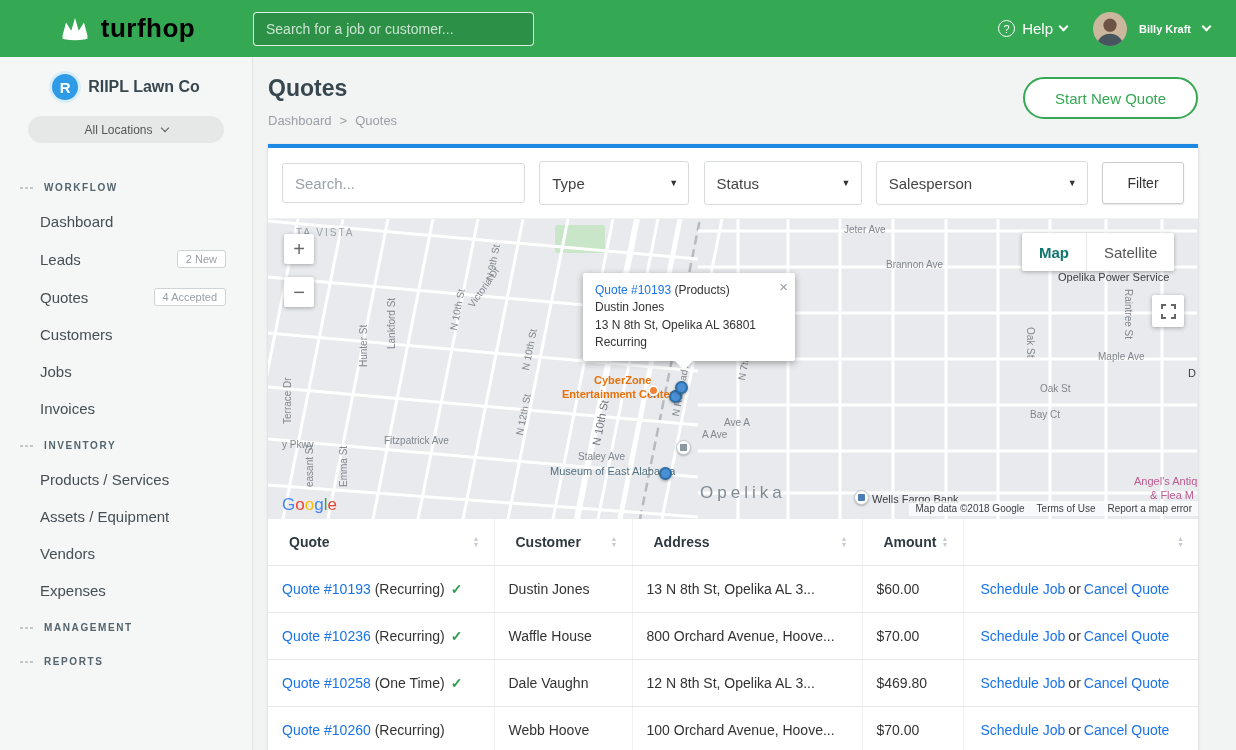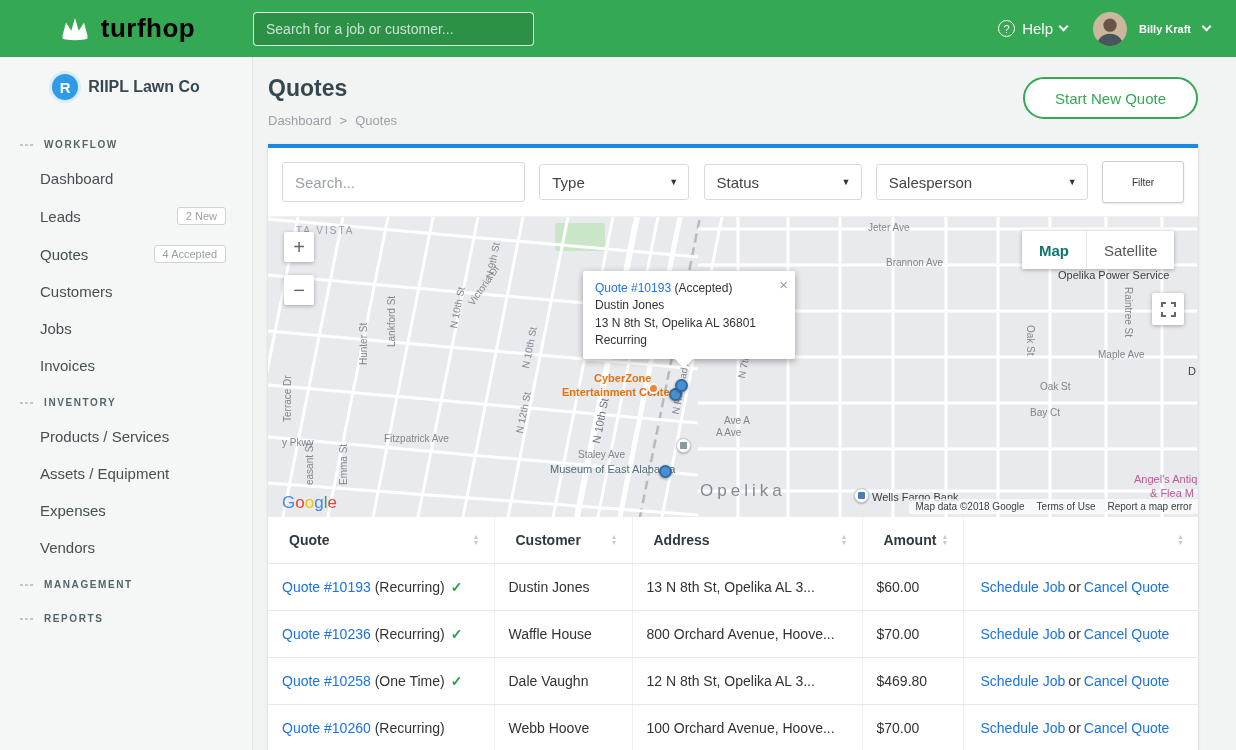--- a/index.html
+++ b/index.html
@@ -34,24 +34,24 @@
   .main{flex:1;padding:14px 38px 0 15px;overflow:hidden;}
   .page-head{display:flex;align-items:flex-start;justify-content:space-between;padding:4px 0 16px;}
   .page-title{font-size:23px;font-weight:700;color:#37474f;}
   .breadcrumb{margin-top:11px;font-size:13px;color:#9aa0a6;display:flex;gap:8px;}
   .breadcrumb .crumb{cursor:pointer;}
   .new-quote{margin-top:2px;height:42px;padding:0 30px;border:2px solid #34a853;border-radius:22px;background:#fff;color:#34a853;font-size:15px;cursor:pointer;}
   .card{background:#fff;border-top:4px solid #1e88e5;box-shadow:0 1px 3px rgba(0,0,0,.15);}
   .filter-row{display:flex;align-items:center;justify-content:space-between;padding:13px 14px;border-bottom:1px solid #f0f1f2;}
   .f-search{width:243px;height:40px;border:1px solid #d8dbdd;border-radius:3px;padding:0 12px;font-size:15px;color:#333;outline:none;}
   .f-search::placeholder{color:#9aa0a6;}
-  .select{height:36px;border:1px solid #d8dbdd;border-radius:3px;display:flex;align-items:center;justify-content:space-between;padding:0 10px 0 12px;font-size:15px;color:#444;cursor:pointer;background:#fff;}
+  .select{height:44px;border:1px solid #d8dbdd;border-radius:3px;display:flex;align-items:center;justify-content:space-between;padding:0 10px 0 12px;font-size:15px;color:#444;cursor:pointer;background:#fff;}
   .sel-type{width:150px;}.sel-status{width:158px;}.sel-sales{width:212px;}
   .caret{font-size:9px;color:#333;margin-left:8px;}
-  .filter-btn{height:42px;width:82px;border:1px solid #c9cdd0;border-radius:3px;background:#fff;font-size:10px;color:#333;cursor:pointer;box-shadow:0 1px 2px rgba(0,0,0,.1);}
+  .filter-btn{height:42px;width:82px;border:1px solid #c9cdd0;border-radius:3px;background:#fff;font-size:14px;color:#333;cursor:pointer;box-shadow:0 1px 2px rgba(0,0,0,.1);}
   
   .map{position:relative;height:300px;overflow:hidden;background:#e8eaed;}
   .roads{position:absolute;left:0;top:0;}
   .map-label{position:absolute;font-size:10px;color:#80868d;white-space:nowrap;transform-origin:left top;}
   .area{color:#9aa0a6;letter-spacing:2px;font-size:10px;}
   .locality{font-size:17px;color:#7f8a93;letter-spacing:4px;}
   .poi-orange{color:#e8710a;font-size:11px;font-weight:700;}
   .poi-blue{color:#516f7d;font-size:11px;}
   .poi-dark{color:#3c4043;font-size:11px;}
   .poi-pink{color:#bb5b90;font-size:11px;}
@@ -124,20 +124,24 @@
   </div>
 </header>
 
 <div class="shell">
 
   <aside class="sidebar">
     <div class="company">
       <span class="rlogo">R</span>
       <span class="company-name">RIIPL Lawn Co</span>
     </div>
+    <button class="locations">
+      <span>All Locations</span>
+      <span class="chev"></span>
+    </button>
     <nav class="nav">
       <div class="nav-section">
         <span class="dashes"></span>
         <span class="nav-section-label">WORKFLOW</span>
       </div>
       <div class="nav-item">
           <span>Dashboard</span>
         </div>
       <div class="nav-item">
           <span>Leads</span>
@@ -160,24 +164,24 @@
         <span class="dashes"></span>
         <span class="nav-section-label">INVENTORY</span>
       </div>
       <div class="nav-item">
           <span>Products / Services</span>
         </div>
       <div class="nav-item">
           <span>Assets / Equipment</span>
         </div>
       <div class="nav-item">
+          <span>Vendors</span>
+        </div>
+      <div class="nav-item">
           <span>Expenses</span>
-        </div>
-      <div class="nav-item">
-          <span>Vendors</span>
         </div>
       <div class="nav-section">
         <span class="dashes"></span>
         <span class="nav-section-label">MANAGEMENT</span>
       </div>
       <div class="nav-section">
         <span class="dashes"></span>
         <span class="nav-section-label">REPORTS</span>
       </div>
     </nav>
@@ -260,21 +264,21 @@
               <line x1="430" y1="48" x2="929" y2="48"></line>
             <line x1="430" y1="94" x2="929" y2="94"></line>
               <line x1="430" y1="140" x2="929" y2="140"></line>
             <line x1="430" y1="186" x2="929" y2="186"></line>
               <line x1="430" y1="232" x2="929" y2="232"></line>
             <line x1="430" y1="274" x2="929" y2="274"></line>
           </g>
         </svg>
 
         <span class="map-label area" style="left:28px;top:8px">TA VISTA</span>
-        <span class="map-label" style="left:600px;top:5px">Jeter Ave</span>
+        <span class="map-label" style="left:576px;top:5px">Jeter Ave</span>
         <span class="map-label" style="left:618px;top:40px">Brannon Ave</span>
         <span class="map-label poi-dark" style="left:790px;top:52px">Opelika Power Service</span>
         <span class="map-label rot90" style="left:866px;top:70px">Raintree St</span>
         <span class="map-label" style="left:830px;top:132px">Maple Ave</span>
         <span class="map-label rot90" style="left:768px;top:108px">Oak St</span>
         <span class="map-label" style="left:772px;top:164px">Oak St</span>
         <span class="map-label" style="left:762px;top:190px">Bay Ct</span>
         <span class="map-label rot79" style="left:402px;top:196px">N Railroad Ave</span>
         <span class="map-label rot79" style="left:468px;top:160px">N 7th St</span>
         <span class="map-label rot79 major" style="left:322px;top:225px">N 10th St</span>
@@ -290,40 +294,40 @@
         <span class="map-label rot90l" style="left:70px;top:268px">Emma St</span>
         <span class="map-label" style="left:116px;top:216px">Fitzpatrick Ave</span>
         <span class="map-label" style="left:310px;top:232px">Staley Ave</span>
         <span class="map-label poi-orange" style="left:326px;top:155px">CyberZone</span>
         <span class="map-label poi-orange" style="left:294px;top:169px">Entertainment Center</span>
         <span class="map-label poi-blue" style="left:282px;top:246px">Museum of East Alabama</span>
         <span class="map-label locality" style="left:432px;top:264px">Opelika</span>
         <span class="map-label poi-dark" style="left:604px;top:274px">Wells Fargo Bank</span>
         <span class="map-label poi-pink" style="left:866px;top:256px">Angel's Antiqu</span>
         <span class="map-label poi-pink" style="left:882px;top:270px">&amp; Flea M</span>
-        <span class="map-label" style="left:448px;top:210px">A Ave</span>
+        <span class="map-label" style="left:434px;top:210px">A Ave</span>
         <span class="map-label" style="left:456px;top:198px">Ave A</span>
         <span class="map-label rot79" style="left:252px;top:150px">N 10th St</span>
         <span class="map-label poi-dark" style="left:920px;top:148px">D</span>
 
         <span class="poimarker m-cyber"></span>
         <span class="poimarker m-museum">
             <i></i>
           </span>
         <span class="poimarker m-bank">
             <i></i>
           </span>
 
         <span class="qmarker" style="left:401px;top:171px"></span>
         <span class="qmarker" style="left:407px;top:162px"></span>
         <span class="qmarker" style="left:391px;top:248px"></span>
 
         <div class="iw">
           <span class="iw-close">×</span>
-          <div><a class="iw-link">Quote #10193</a><span> (Accepted)</span></div>
+          <div><a class="iw-link">Quote #10193</a><span> (Products)</span></div>
           <div>Dustin Jones</div>
           <div>13 N 8th St, Opelika AL 36801</div>
           <div>Recurring</div>
         </div>
 
         <button class="zoom-btn zoom-in">+</button>
         <button class="zoom-btn zoom-out">−</button>
         <div class="maptype">
           <button class="active">Map</button>
           <button class="sat">Satellite</button>

